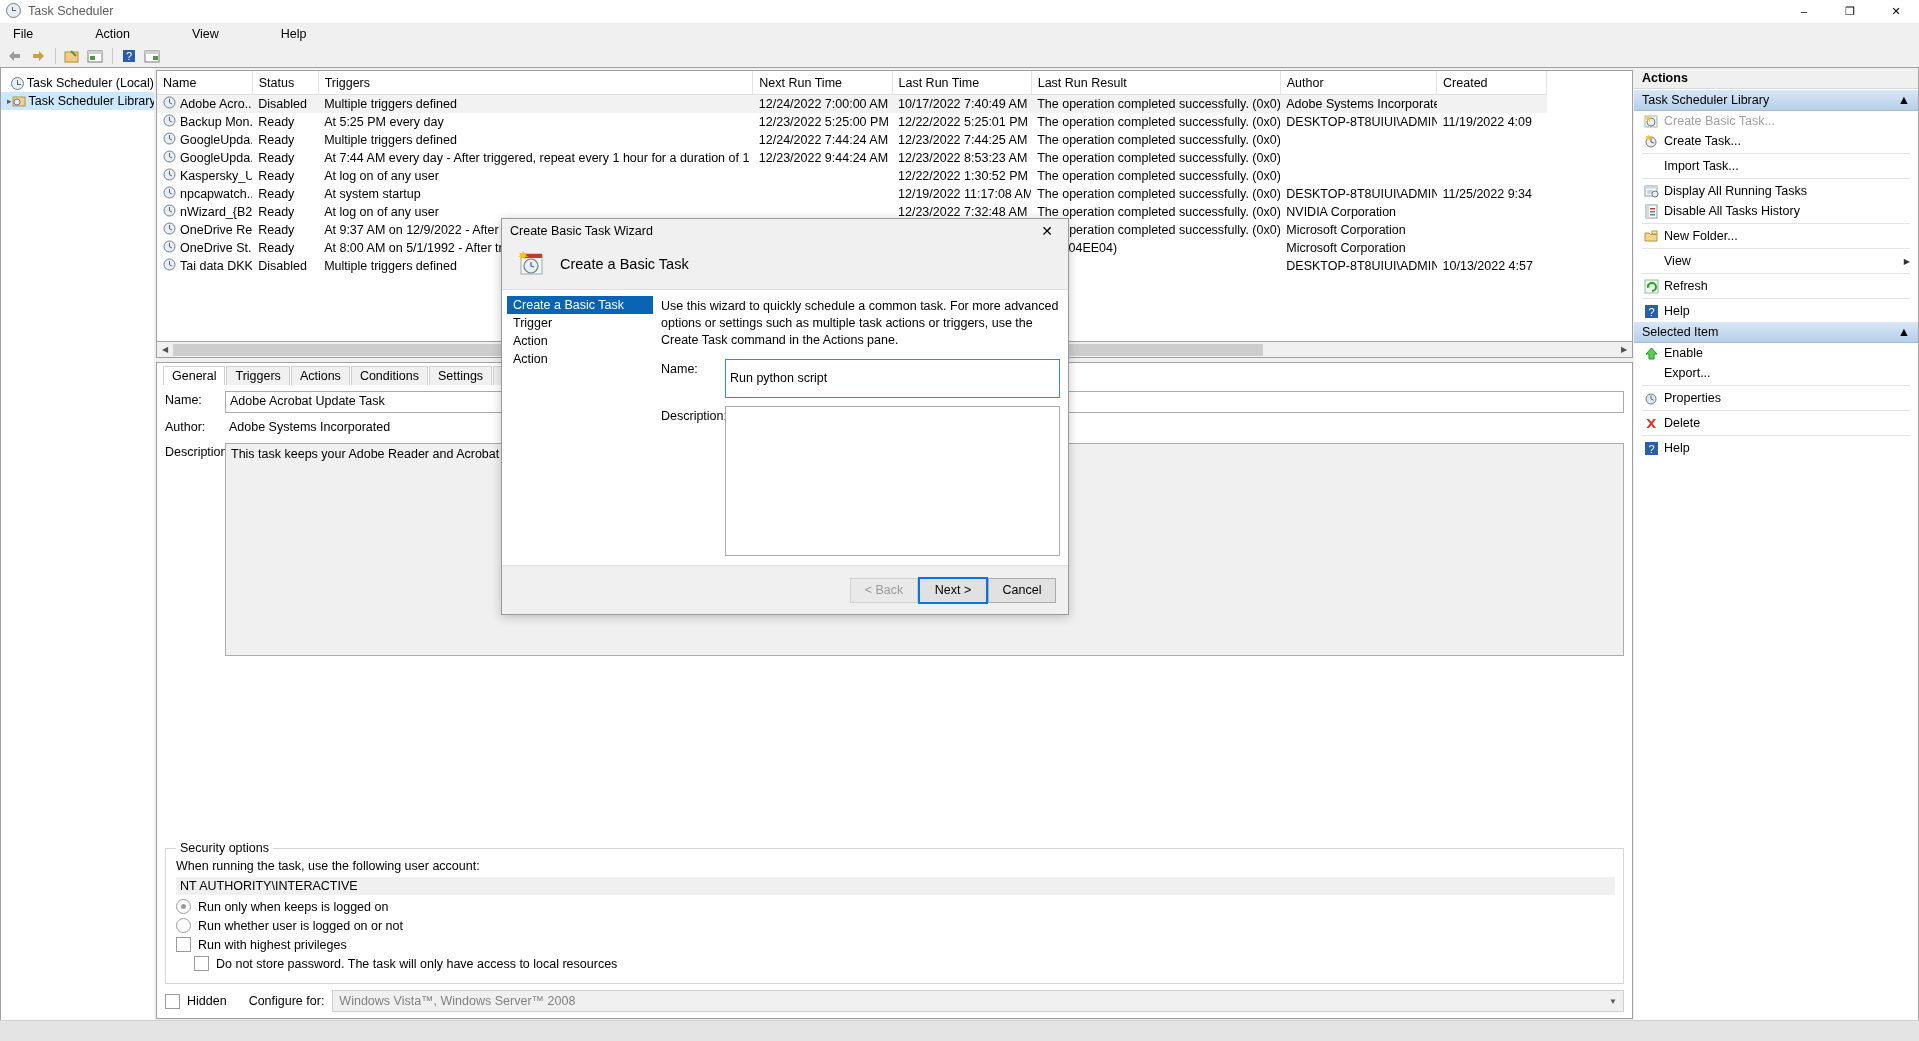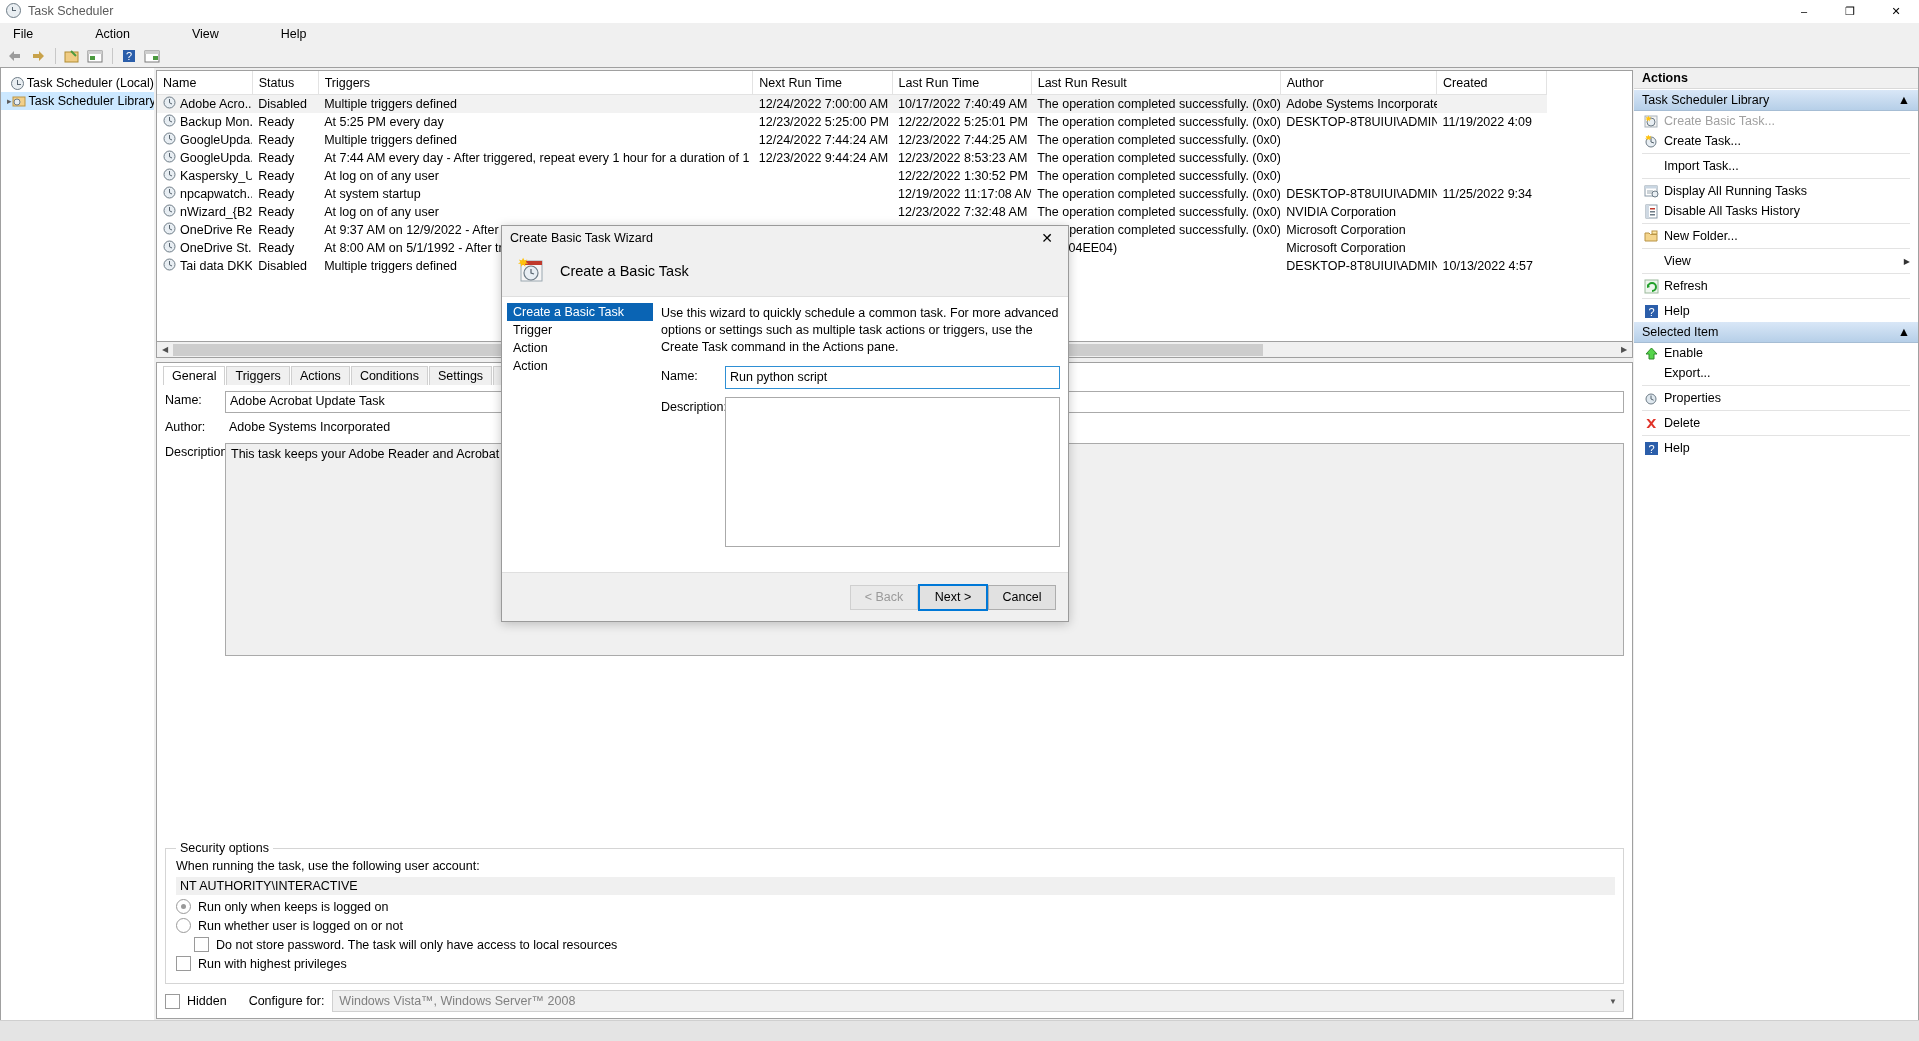--- a/index.html
+++ b/index.html
@@ -111,39 +111,39 @@
     border-top:1px solid #fff; border-bottom:1px solid #a6bdd4; font-size:12.5px;
   }
   .act-item { display:flex; align-items:center; height:20px; padding: 0 8px; font-size:12.5px; }
   .act-ico { width:18px; flex:none; display:flex; align-items:center; justify-content:center; margin-right:4px;}
   .act-item.disabled { color:#a0a0a0; }
   .act-sub { margin-left:auto; font-size:8px; color:#333; }
   .act-div { height:1px; background:#e3e3e3; margin: 2px 8px; }
 
   
   .dialog {
-    position:absolute; left:501px; top:225px; width:566px; height:395px;
+    position:absolute; left:501px; top:218px; width:566px; height:395px;
     background:#f0f0f0; border:1px solid #9a9a9a; box-shadow: 0 2px 10px rgba(0,0,0,.22);
     display:flex; flex-direction:column;
   }
   .dlg-title { height:24px; display:flex; align-items:center; padding-left:8px; font-size:12.5px; background:#f0f0f0;}
   .dlg-close { position:absolute; right:0; top:0; width:42px; height:24px;
                display:flex;align-items:center;justify-content:center;font-size:14px;}
   .dlg-head { display:flex; align-items:center; padding: 6px 0 10px 14px; }
   .dlg-head-icon { width:30px; height:30px; margin-right:14px; position:relative; }
   .dlg-head-text { font-size:14.5px; }
   .dlg-body { flex:1; display:flex; background:#fff; border-top:1px solid #dfdfdf; border-bottom:1px solid #dfdfdf;}
   .steps { width:146px; padding: 6px 0 0 5px; }
   .step { padding: 2px 6px; font-size:12.5px; }
   .step.active { background:#0a64b4; color:#fff; }
   .wiz-main { flex:1; padding: 8px 8px 0 8px; }
   .wiz-desc { font-size:12.5px; line-height:1.35; margin-bottom:10px; }
   .wiz-row { display:flex; align-items:flex-start; margin-bottom:8px; }
   .wiz-label { width: 64px; flex:none; font-size:12.5px; padding-top:3px; }
-  .wiz-input { flex:1; border:1px solid #2e8fd4; padding:3px 4px; font-size:12.5px; height:15px; }
+  .wiz-input { flex:1; border:1px solid #2e8fd4; padding:11px 4px; font-size:12.5px; height:15px; }
   .wiz-textarea { flex:1; border:1px solid #aaa; height:148px; }
   .dlg-footer { height:48px; display:flex; align-items:center; justify-content:flex-end; padding-right:12px; }
   .dbtn { width:66px; height:23px; font-size:12.5px; background:#e1e1e1; border:1px solid #adadad;
           display:flex; align-items:center; justify-content:center; }
   .dbtn.disabled { color:#9a9a9a; background:#e9e9e9; border-color:#cfcfcf;}
   .dbtn.default { border:2px solid #0078d7; background:#e1e1e1; }
 
   
   .taskbar { position:absolute; left:0; bottom:0; width:100%; height:20px; background:#e4e4e4; border-top:1px solid #cfcfcf;}
 </style>
@@ -482,27 +482,27 @@
           <div>When running the task, use the following user account:</div>
           <div class="acct-bar">NT AUTHORITY\INTERACTIVE</div>
           <div class="optrow">
             <span class="radio on"></span>
             <span>Run only when keeps is logged on</span>
           </div>
           <div class="optrow">
             <span class="radio"></span>
             <span>Run whether user is logged on or not</span>
           </div>
+          <div class="optrow">
+            <span class="chk"></span>
+            <span>Run with highest privileges</span>
+          </div>
           <div class="optrow indent1">
             <span class="chk"></span>
             <span>Do not store password.  The task will only have access to local resources</span>
-          </div>
-          <div class="optrow">
-            <span class="chk"></span>
-            <span>Run with highest privileges</span>
           </div>
         </fieldset>
 
         <div class="bottom-bar">
           <span class="chk"></span>
           <span style="margin-right:22px;">Hidden</span>
           <span style="margin-right:8px;">Configure for:</span>
           <span class="combo">
             <span>Windows Vista™, Windows Server™ 2008</span>
             <span class="combo-arrow">▼</span>

